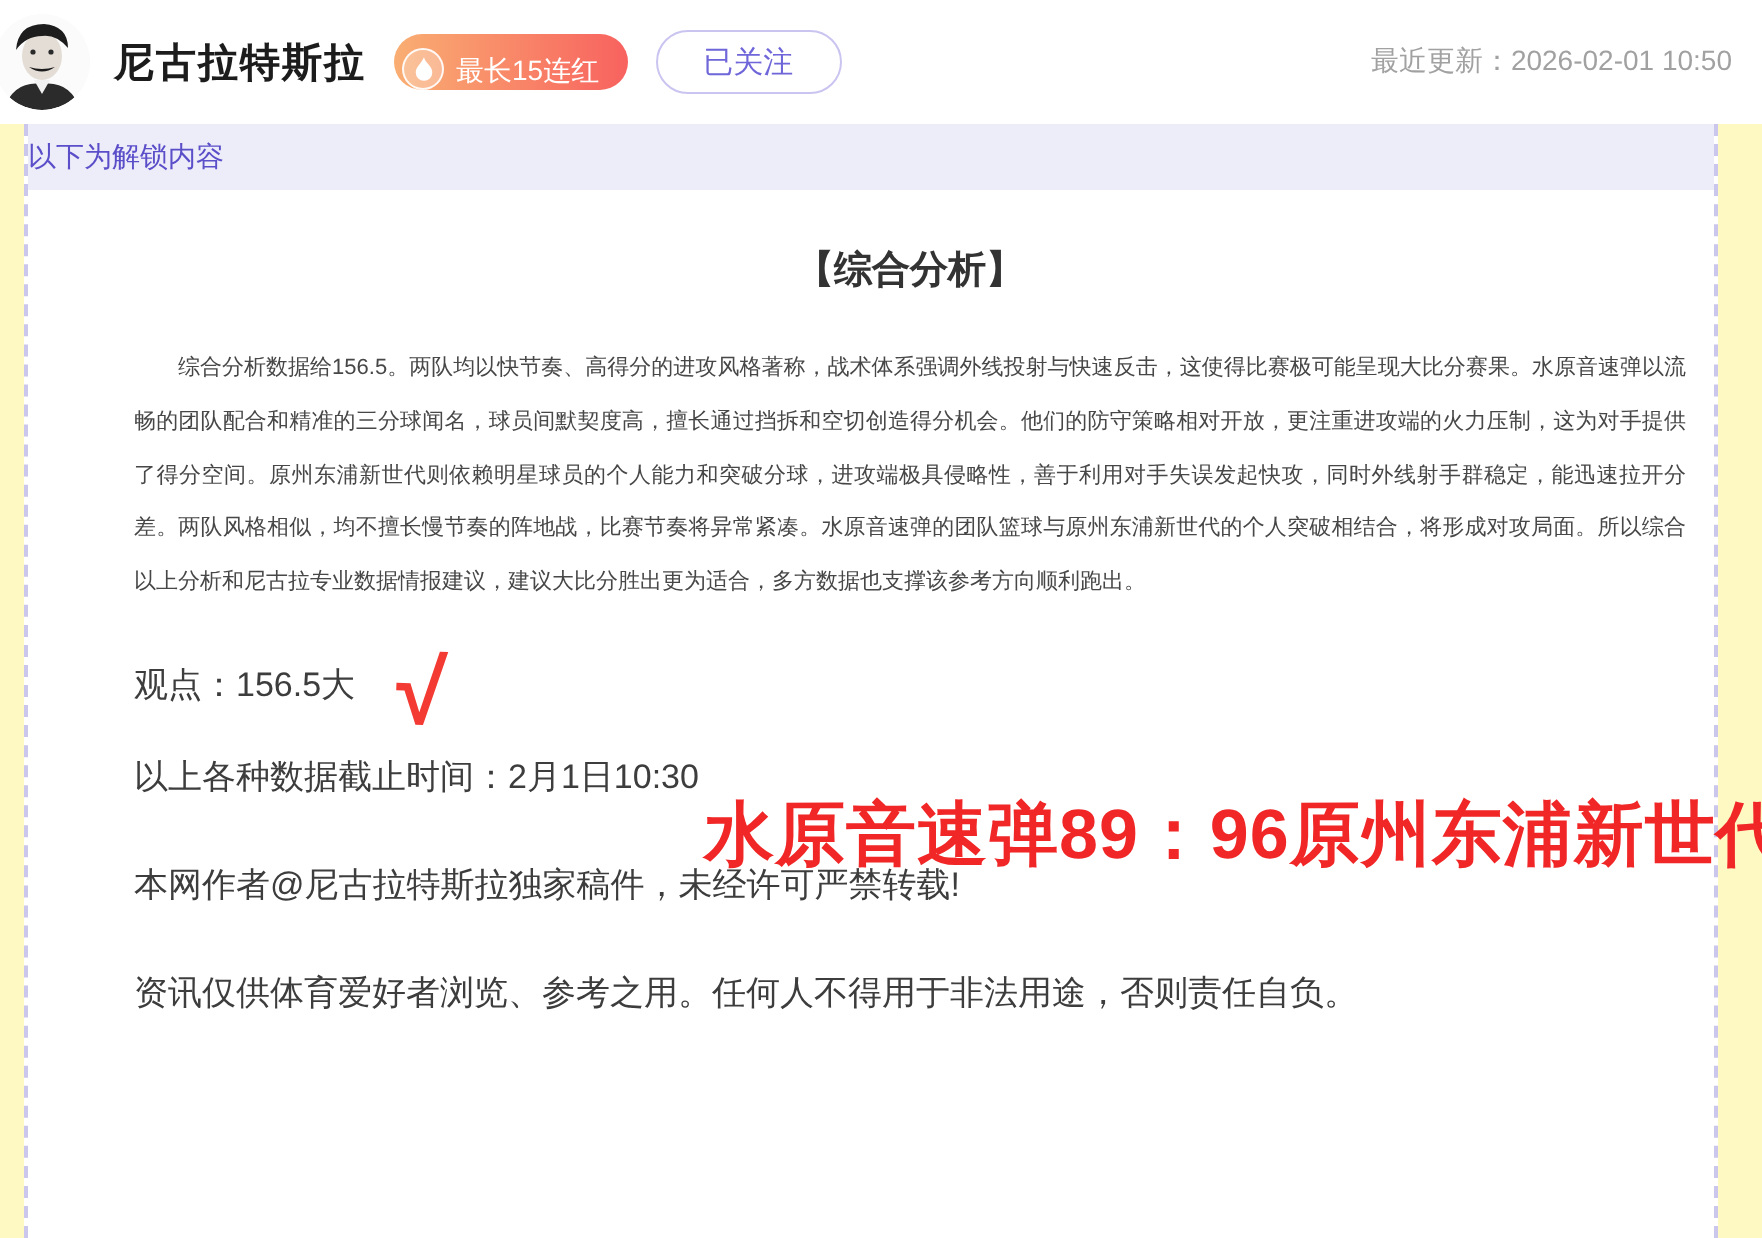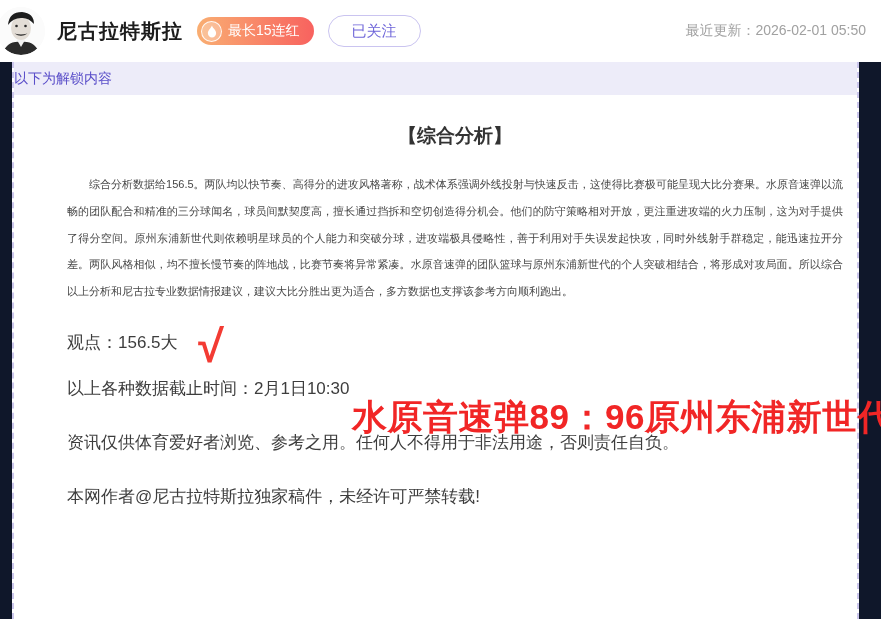--- a/index.html
+++ b/index.html
@@ -1,26 +1,26 @@
 <!DOCTYPE html>
 <html><head>
 <meta charset="utf-8">
 <style>
   * { margin: 0; padding: 0; box-sizing: border-box; }
   html, body { width: 881px; height: 619px; overflow: hidden; background: #fff;
     font-family: "Liberation Sans", "DejaVu Sans", sans-serif; }
-  .page { position: relative; width: 881px; height: 619px; background: #0f172a; }
+  .page { position: relative; width: 881px; height: 619px; background: #fef9c3; }
 
   
   .header { position: relative; height: 62px; display: flex; align-items: center; background: #fff; }
   .avatar { position: absolute; left: -3px; top: 7px; width: 48px; height: 48px; border-radius: 50%;
     overflow: hidden; background: #fafafa; }
   .avatar svg { display: block; width: 48px; height: 48px; }
   .author-name { margin-left: 57px; font-size: 20px; font-weight: bold; color: #1c1c1c; letter-spacing: 1px; }
-  .streak-badge { margin-left: 14px; height: 28px; display: flex; align-items: center; gap: 6px;
+  .streak-badge { margin-left: 14px; height: 28px; display: flex; align-items: flex-end; gap: 6px;
     padding: 0 14px 0 4px; border-radius: 15px; color: #fff; font-size: 14px;
     background: linear-gradient(90deg, #f9ae72, #f8625f); }
   .flame-circle { width: 21px; height: 21px; border-radius: 50%; background: rgba(255,255,255,0.28);
     border: 1px solid rgba(255,255,255,0.9); display: flex; align-items: center; justify-content: center; }
   .flame-circle svg { width: 12px; height: 13px; }
   .follow-btn { margin-left: 14px; height: 32px; padding: 0 23px; background: #fff;
     border: 1px solid #cac4f0; border-radius: 16px; color: #6f66d9; font-size: 15px; cursor: pointer;
     font-family: "Liberation Sans", "DejaVu Sans", sans-serif; }
   .updated { margin-left: auto; padding-right: 15px; color: #a1a1a1; font-size: 14px; }
 
@@ -71,33 +71,33 @@
     <div class="author-name">尼古拉特斯拉</div>
     <div class="streak-badge">
       <span class="flame-circle">
         <svg viewBox="0 0 20 22">
             <path d="M10 1 C11 6 17 8 17 14 a7 7 0 1 1 -14 0 C3 9 8 6 10 1 Z" fill="#ffffff"></path>
           </svg>
       </span>
       <span>最长15连红</span>
     </div>
     <button class="follow-btn">已关注</button>
-    <div class="updated">最近更新：2026-02-01 05:50</div>
+    <div class="updated">最近更新：2026-02-01 10:50</div>
   </div>
 
   <div class="content-box">
     <div class="banner">以下为解锁内容</div>
     <div class="article">
       <div class="section-heading">【综合分析】</div>
       <p class="analysis-para">综合分析数据给156.5。两队均以快节奏、高得分的进攻风格著称，战术体系强调外线投射与快速反击，这使得比赛极可能呈现大比分赛果。水原音速弹以流畅的团队配合和精准的三分球闻名，球员间默契度高，擅长通过挡拆和空切创造得分机会。他们的防守策略相对开放，更注重进攻端的火力压制，这为对手提供了得分空间。原州东浦新世代则依赖明星球员的个人能力和突破分球，进攻端极具侵略性，善于利用对手失误发起快攻，同时外线射手群稳定，能迅速拉开分差。两队风格相似，均不擅长慢节奏的阵地战，比赛节奏将异常紧凑。水原音速弹的团队篮球与原州东浦新世代的个人突破相结合，将形成对攻局面。所以综合以上分析和尼古拉专业数据情报建议，建议大比分胜出更为适合，多方数据也支撑该参考方向顺利跑出。</p>
       <div class="viewpoint-row">
         <span>观点：156.5大</span>
         <span class="check-mark">√</span>
       </div>
       <p class="meta-line">以上各种数据截止时间：2月1日10:30</p>
+      <p class="meta-line">本网作者@尼古拉特斯拉独家稿件，未经许可严禁转载!</p>
       <p class="meta-line">资讯仅供体育爱好者浏览、参考之用。任何人不得用于非法用途，否则责任自负。</p>
-      <p class="meta-line">本网作者@尼古拉特斯拉独家稿件，未经许可严禁转载!</p>
     </div>
   </div>
 
   <div class="score-overlay">水原音速弹89：96原州东浦新世代</div>
 
 </div>
 
 </body></html>

